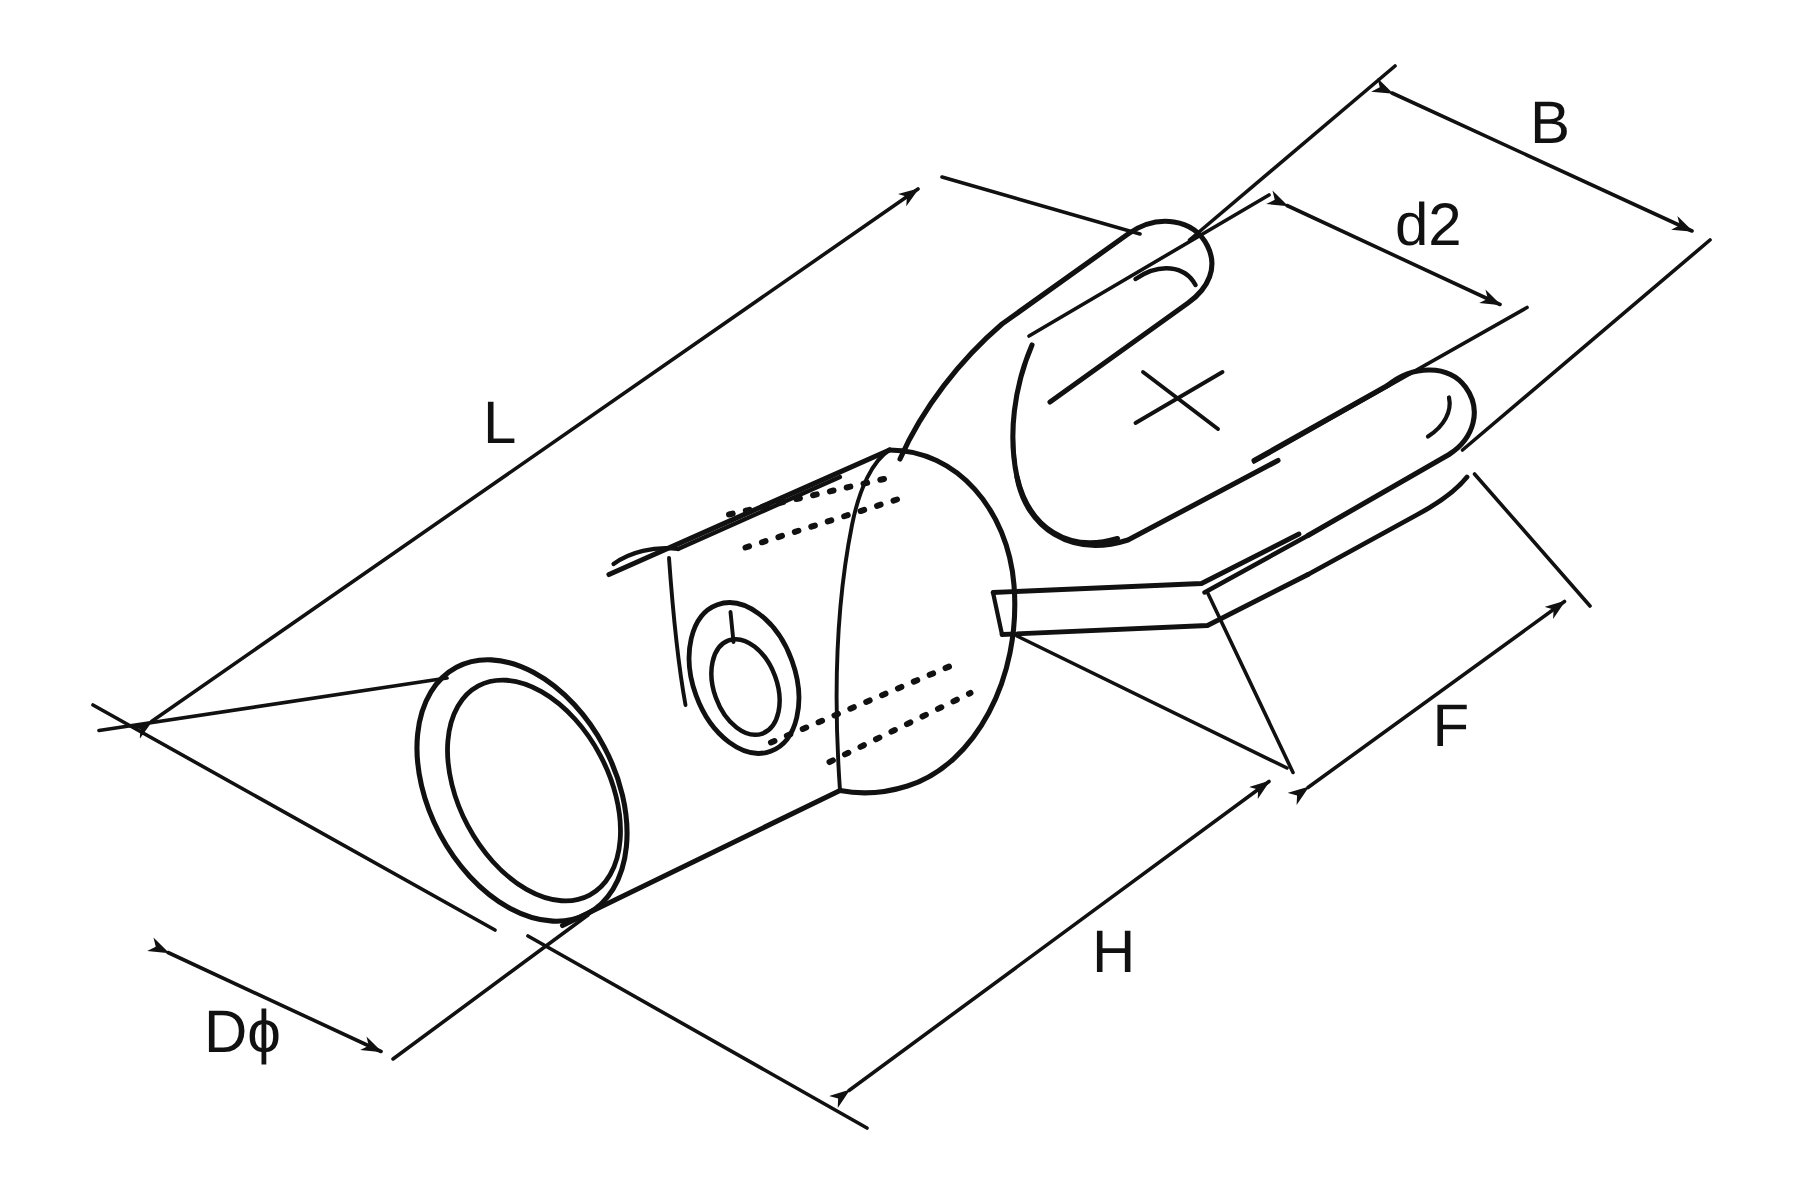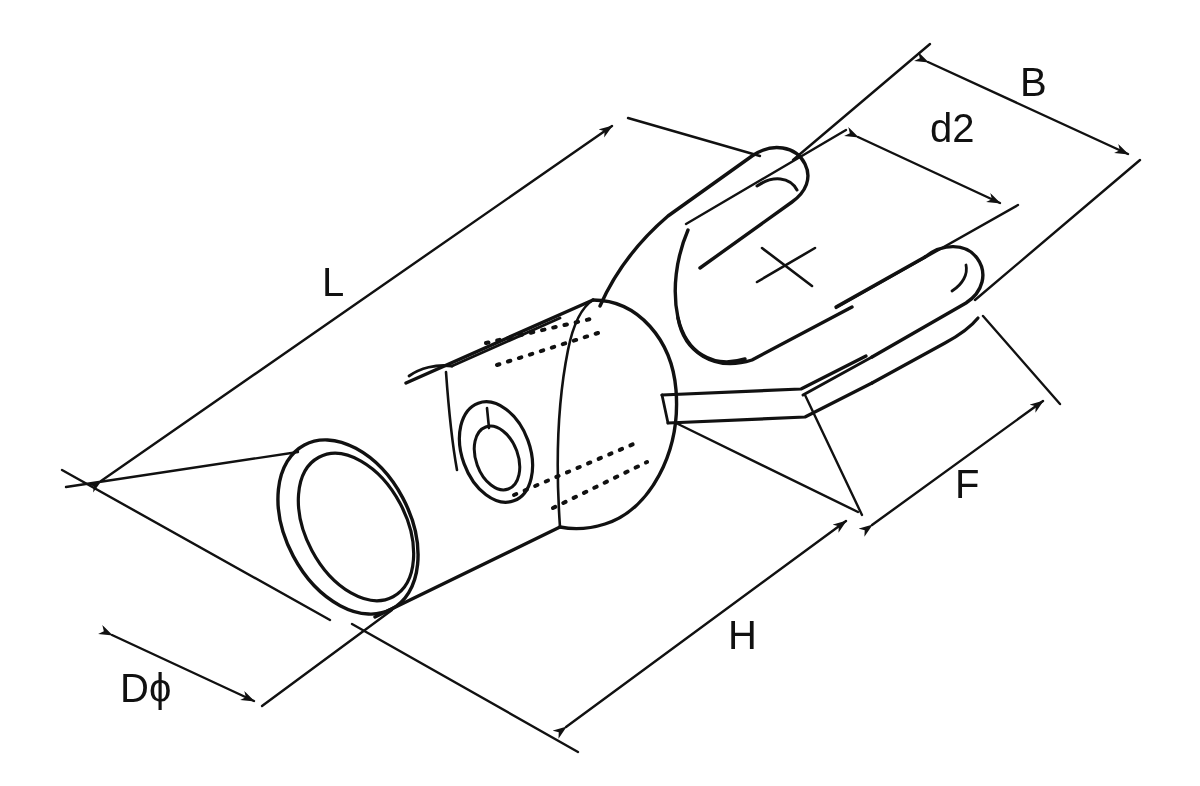--- a/index.html
+++ b/index.html
@@ -157,21 +157,21 @@
         <path d="M 112 635 L 254 701" marker-start="url(#ah)" marker-end="url(#ah)"></path>
       </g>
 
     </g>
   </svg>
 
   <div class="dimlabel" style="left:322px;top:262px;">L</div>
 
   <div class="dimlabel" style="left:1020px;top:62px;">B</div>
 
-  <div class="dimlabel" style="left:930px;top:108px;">d2</div>
+  <div class="dimlabel" style="left:930px;top:130px;">d2</div>
 
   <div class="dimlabel" style="left:955px;top:464px;">F</div>
 
   <div class="dimlabel" style="left:728px;top:615px;">H</div>
 
-  <div class="dimlabel" style="left:120px;top:668px;">Dϕ</div>
+  <div class="dimlabel" style="left:136px;top:668px;">Dϕ</div>
 
 </div>
 
 </body></html>

